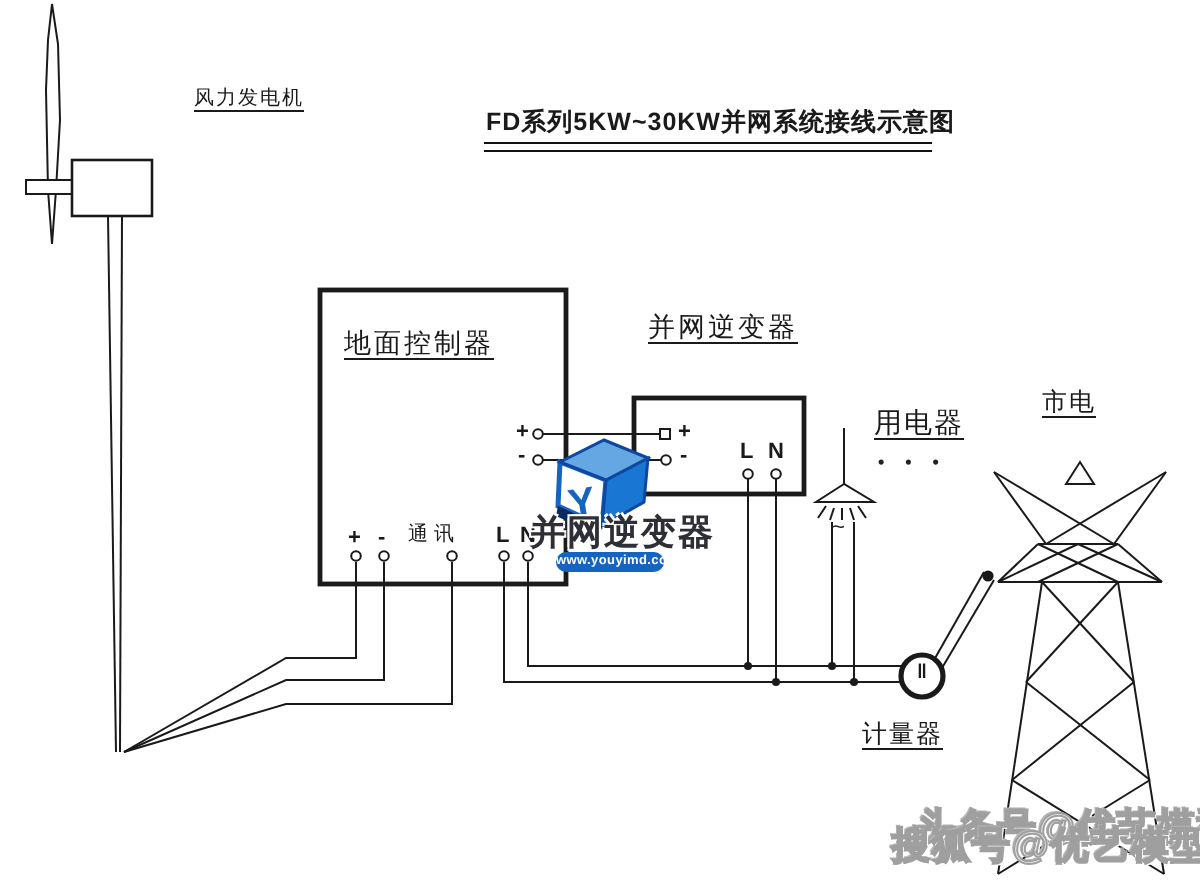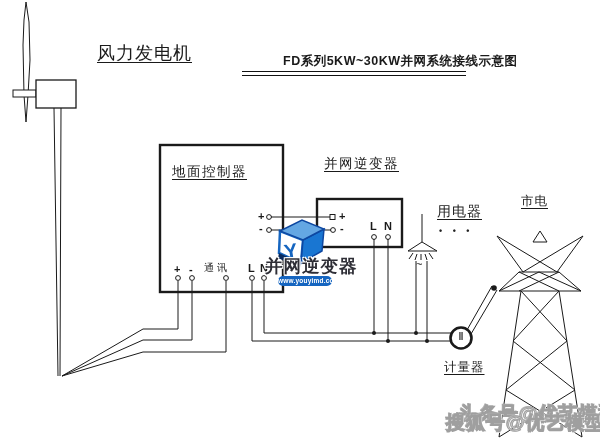--- a/index.html
+++ b/index.html
@@ -2,29 +2,29 @@
 <html><head>
 <meta charset="utf-8">
 <style>
   html,body{margin:0;padding:0;background:#fff;}
   #stage{
     position:relative;width:600px;height:447px;background:#ffffff;overflow:hidden;
     font-family:"Liberation Sans","DejaVu Sans",sans-serif;color:#1a1a1a;
   }
   .lbl{position:absolute;white-space:nowrap;color:#1a1a1a;line-height:1.1;}
   .u{text-decoration:underline;text-underline-offset:3px;text-decoration-thickness:1px;}
-  .title{left:243px;top:55px;font-size:12.5px;font-weight:bold;letter-spacing:0.5px;margin-left:40px;}
+  .title{left:243px;top:55px;font-size:12.5px;font-weight:bold;letter-spacing:0.5px;}
   .title-underline{position:absolute;left:242px;top:71px;width:224px;height:3px;
     border-top:1.5px solid #111;border-bottom:1.2px solid #111;}
-  .wind{left:97px;top:44px;font-size:18px;letter-spacing:1px;}
+  .wind{left:97px;top:44px;font-size:10px;letter-spacing:1px;}
   .ctrl{left:172px;top:165px;font-size:13.5px;letter-spacing:1.5px;}
   .inv{left:324px;top:157px;font-size:13.5px;letter-spacing:1.5px;}
   .app{left:437px;top:204px;font-size:14px;letter-spacing:1px;}
   .grid{left:521px;top:195px;font-size:12.5px;letter-spacing:1px;}
-  .meter{left:431px;top:361px;font-size:12.5px;letter-spacing:1px;margin-left:13px;}
+  .meter{left:431px;top:361px;font-size:12.5px;letter-spacing:1px;}
   .comm{left:204px;top:262px;font-size:10px;letter-spacing:3px;}
   .term{font-size:11px;font-weight:bold;}
   .dots{left:439px;top:227px;font-size:9px;font-weight:bold;letter-spacing:4px;color:#222;}
   .ac{left:416px;top:258px;font-size:11px;color:#222;}
   .meter-glyph{left:454px;top:331px;width:14px;text-align:center;font-size:10px;font-weight:bold;}
   .brand{
     left:265px;top:257px;font-size:17.5px;font-weight:bold;letter-spacing:1px;
     color:#2e2e36;z-index:3;
     text-shadow:-1px -1px 0 #fff,1px -1px 0 #fff,-1px 1px 0 #fff,1px 1px 0 #fff;
   }

